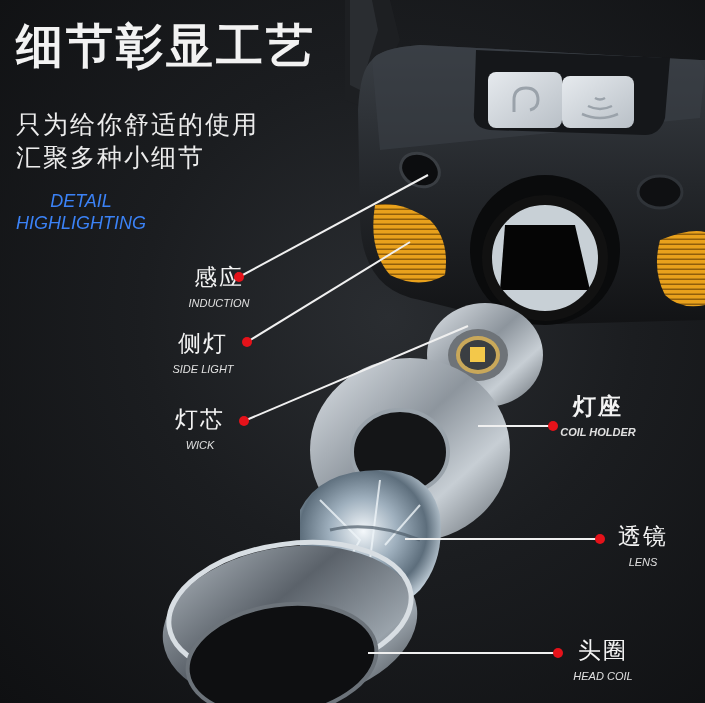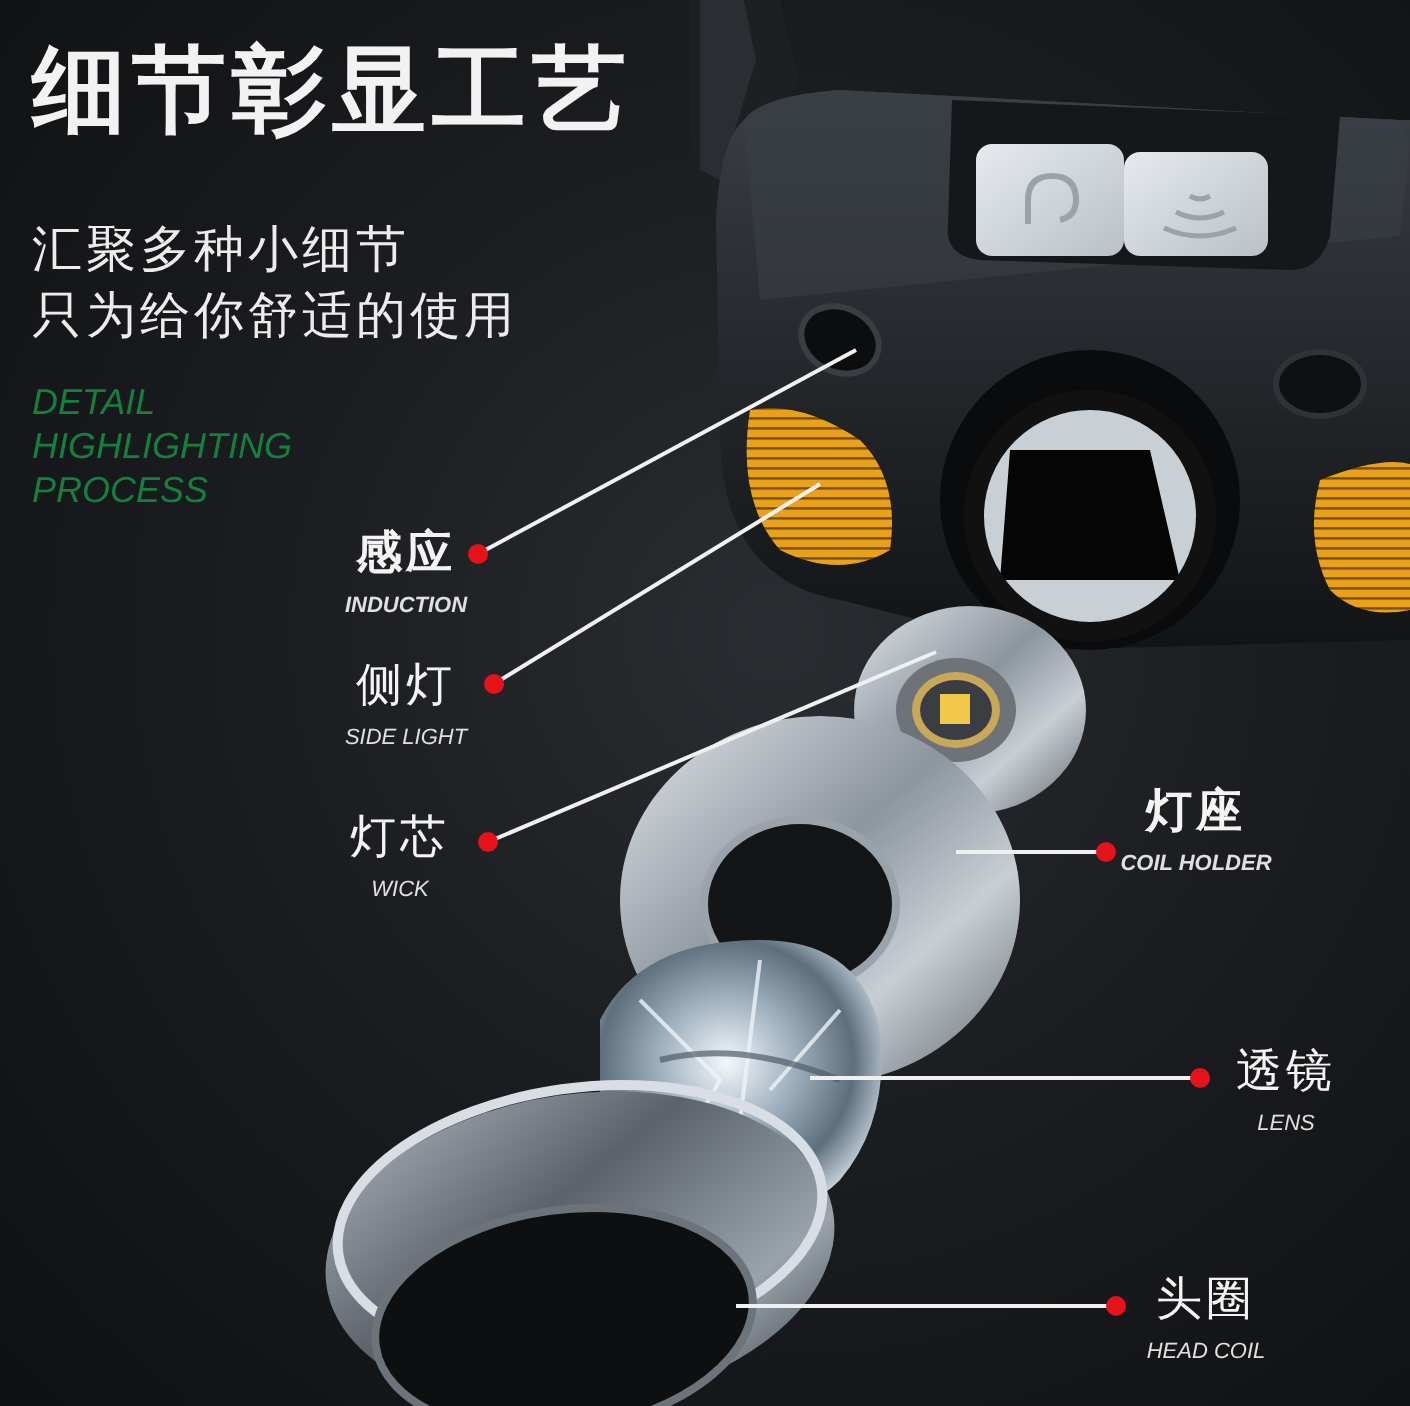--- a/index.html
+++ b/index.html
@@ -14,21 +14,21 @@
       position: absolute; left: 16px; top: 22px; font-size: 47px; font-weight: bold;
       letter-spacing: 3px; color: #f2f2f2; line-height: 1; z-index: 5;
     }
     .subtitle {
       position: absolute; left: 16px; top: 108px; font-size: 25px; line-height: 33px;
       color: #ececec; letter-spacing: 2px; z-index: 5;
     }
     .subtitle div { white-space: nowrap; }
     .en-title {
       position: absolute; left: 16px; top: 190px; font-family: "Liberation Sans", sans-serif;
-      font-style: italic; font-size: 18px; line-height: 22px; color: #15803d; z-index: 5;
+      font-style: italic; font-size: 18px; line-height: 22px; color: #3b82f6; z-index: 5; text-align: center;
     }
     .label { position: absolute; z-index: 6; text-align: center; }
     .label .cn { font-size: 23px; color: #f3f3f3; letter-spacing: 2px; line-height: 28px; white-space: nowrap; }
     .label .en { font-family: "Liberation Sans", sans-serif; font-style: italic; font-size: 11px; color: #e0e0e0; line-height: 14px; margin-top: 5px; white-space: nowrap; }
     .dot { position: absolute; width: 10px; height: 10px; border-radius: 50%; background: #e5121a; z-index: 7; }
     svg.lines { position: absolute; left: 0; top: 0; z-index: 4; }
   </style>
 </head>
 <body>
 
@@ -130,30 +130,29 @@
 
   <span class="dot" style="left:234px;top:272px;"></span>
   <span class="dot" style="left:242px;top:337px;"></span>
   <span class="dot" style="left:239px;top:416px;"></span>
   <span class="dot" style="left:548px;top:421px;"></span>
   <span class="dot" style="left:595px;top:534px;"></span>
   <span class="dot" style="left:553px;top:648px;"></span>
 
   <div class="title">细节彰显工艺</div>
   <div class="subtitle">
+    <div>只为给你舒适的使用</div>
     <div>汇聚多种小细节</div>
-    <div>只为给你舒适的使用</div>
   </div>
   <div class="en-title">
     <div>DETAIL</div>
     <div>HIGHLIGHTING</div>
-    <div>PROCESS</div>
   </div>
 
-  <div class="label" style="left:168px;top:263px;width:70px;font-weight:bold;">
+  <div class="label" style="left:184px;top:263px;width:70px;">
     <div class="cn">感应</div>
     <div class="en">INDUCTION</div>
   </div>
   <div class="label" style="left:165px;top:405px;width:70px;">
     <div class="cn">灯芯</div>
     <div class="en">WICK</div>
   </div>
   <div class="label" style="left:168px;top:329px;width:70px;">
     <div class="cn">侧灯</div>
     <div class="en">SIDE LIGHT</div>

